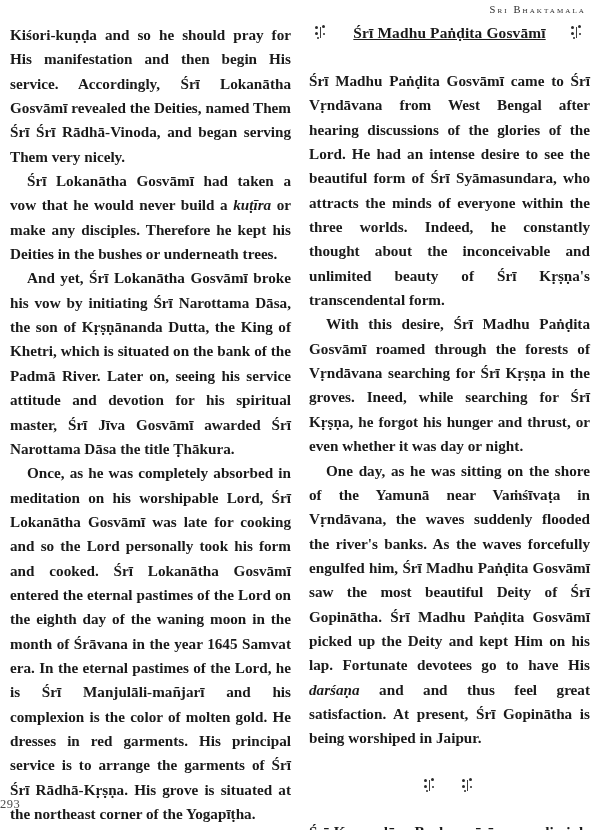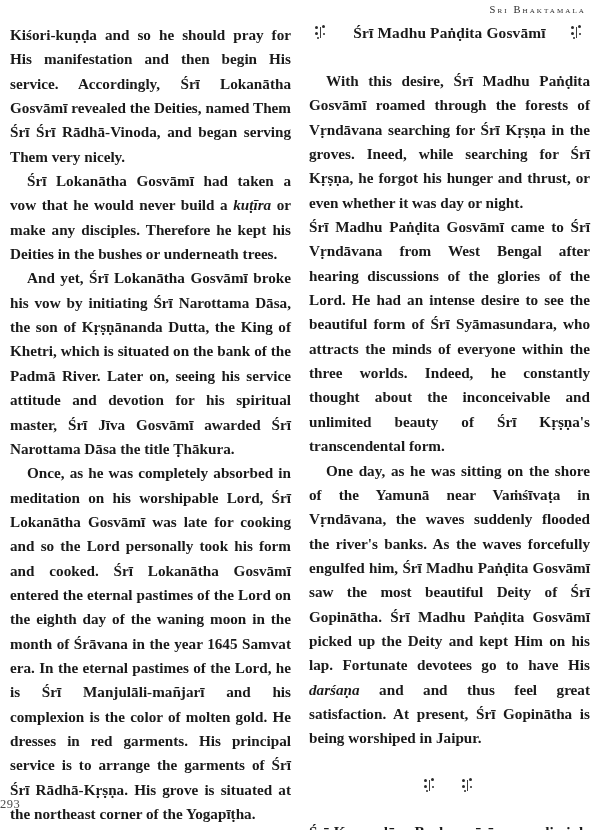--- a/index.html
+++ b/index.html
@@ -72,20 +72,21 @@
   .section-head {
     display: flex;
     align-items: center;
     justify-content: center;
     gap: 25px;
     font-weight: bold;
     font-size: 15.4px;
     line-height: 20px;
     margin: 0;
     white-space: nowrap;
+    text-decoration: underline;
   }
   .head-title {
     font-weight: bold;
     letter-spacing: 0.15px;
   }
   .ornament {
     display: inline-block;
     width: 13px;
     height: 16px;
     position: relative;
@@ -144,22 +145,22 @@
           <span class="ornament">
             <span class="d1"></span>
             <span class="d2"></span>
             <span class="bar"></span>
             <span class="d3"></span>
             <span class="d4"></span>
             <span class="d5"></span>
           </span>
         </div>
         <div style="height: 26px;"></div>
+        <p class="para first">Śrī Madhu Paṅḍita Gosvāmī came to Śrī Vṛndāvana from West Bengal after hearing discussions of the glories of the Lord. He had an intense desire to see the beautiful form of Śrī Syāmasundara, who attracts the minds of everyone within the three worlds. Indeed, he constantly thought about the inconceivable and unlimited beauty of Śrī Kṛṣṇa's transcendental form.</p>
         <p class="para">With this desire, Śrī Madhu Paṅḍita Gosvāmī roamed through the forests of Vṛndāvana searching for Śrī Kṛṣṇa in the groves. Ineed, while searching for Śrī Kṛṣṇa, he forgot his hunger and thrust, or even whether it was day or night.</p>
-        <p class="para first">Śrī Madhu Paṅḍita Gosvāmī came to Śrī Vṛndāvana from West Bengal after hearing discussions of the glories of the Lord. He had an intense desire to see the beautiful form of Śrī Syāmasundara, who attracts the minds of everyone within the three worlds. Indeed, he constantly thought about the inconceivable and unlimited beauty of Śrī Kṛṣṇa's transcendental form.</p>
         <p class="para">One day, as he was sitting on the shore of the Yamunā near Vaṁśīvaṭa in Vṛndāvana, the waves suddenly flooded the river's banks. As the waves forcefully engulfed him, Śrī Madhu Paṅḍita Gosvāmī saw the most beautiful Deity of Śrī Gopinātha. Śrī Madhu Paṅḍita Gosvāmī picked up the Deity and kept Him on his lap. Fortunate devotees go to have His <i class="ital">darśaṇa</i> and and thus feel great satisfaction. At present, Śrī Gopinātha is being worshiped in Jaipur.</p>
         <div style="height: 27px;"></div>
         <div class="section-head">
           <span class="ornament">
             <span class="d1"></span>
             <span class="d2"></span>
             <span class="bar"></span>
             <span class="d3"></span>
             <span class="d4"></span>
             <span class="d5"></span>

